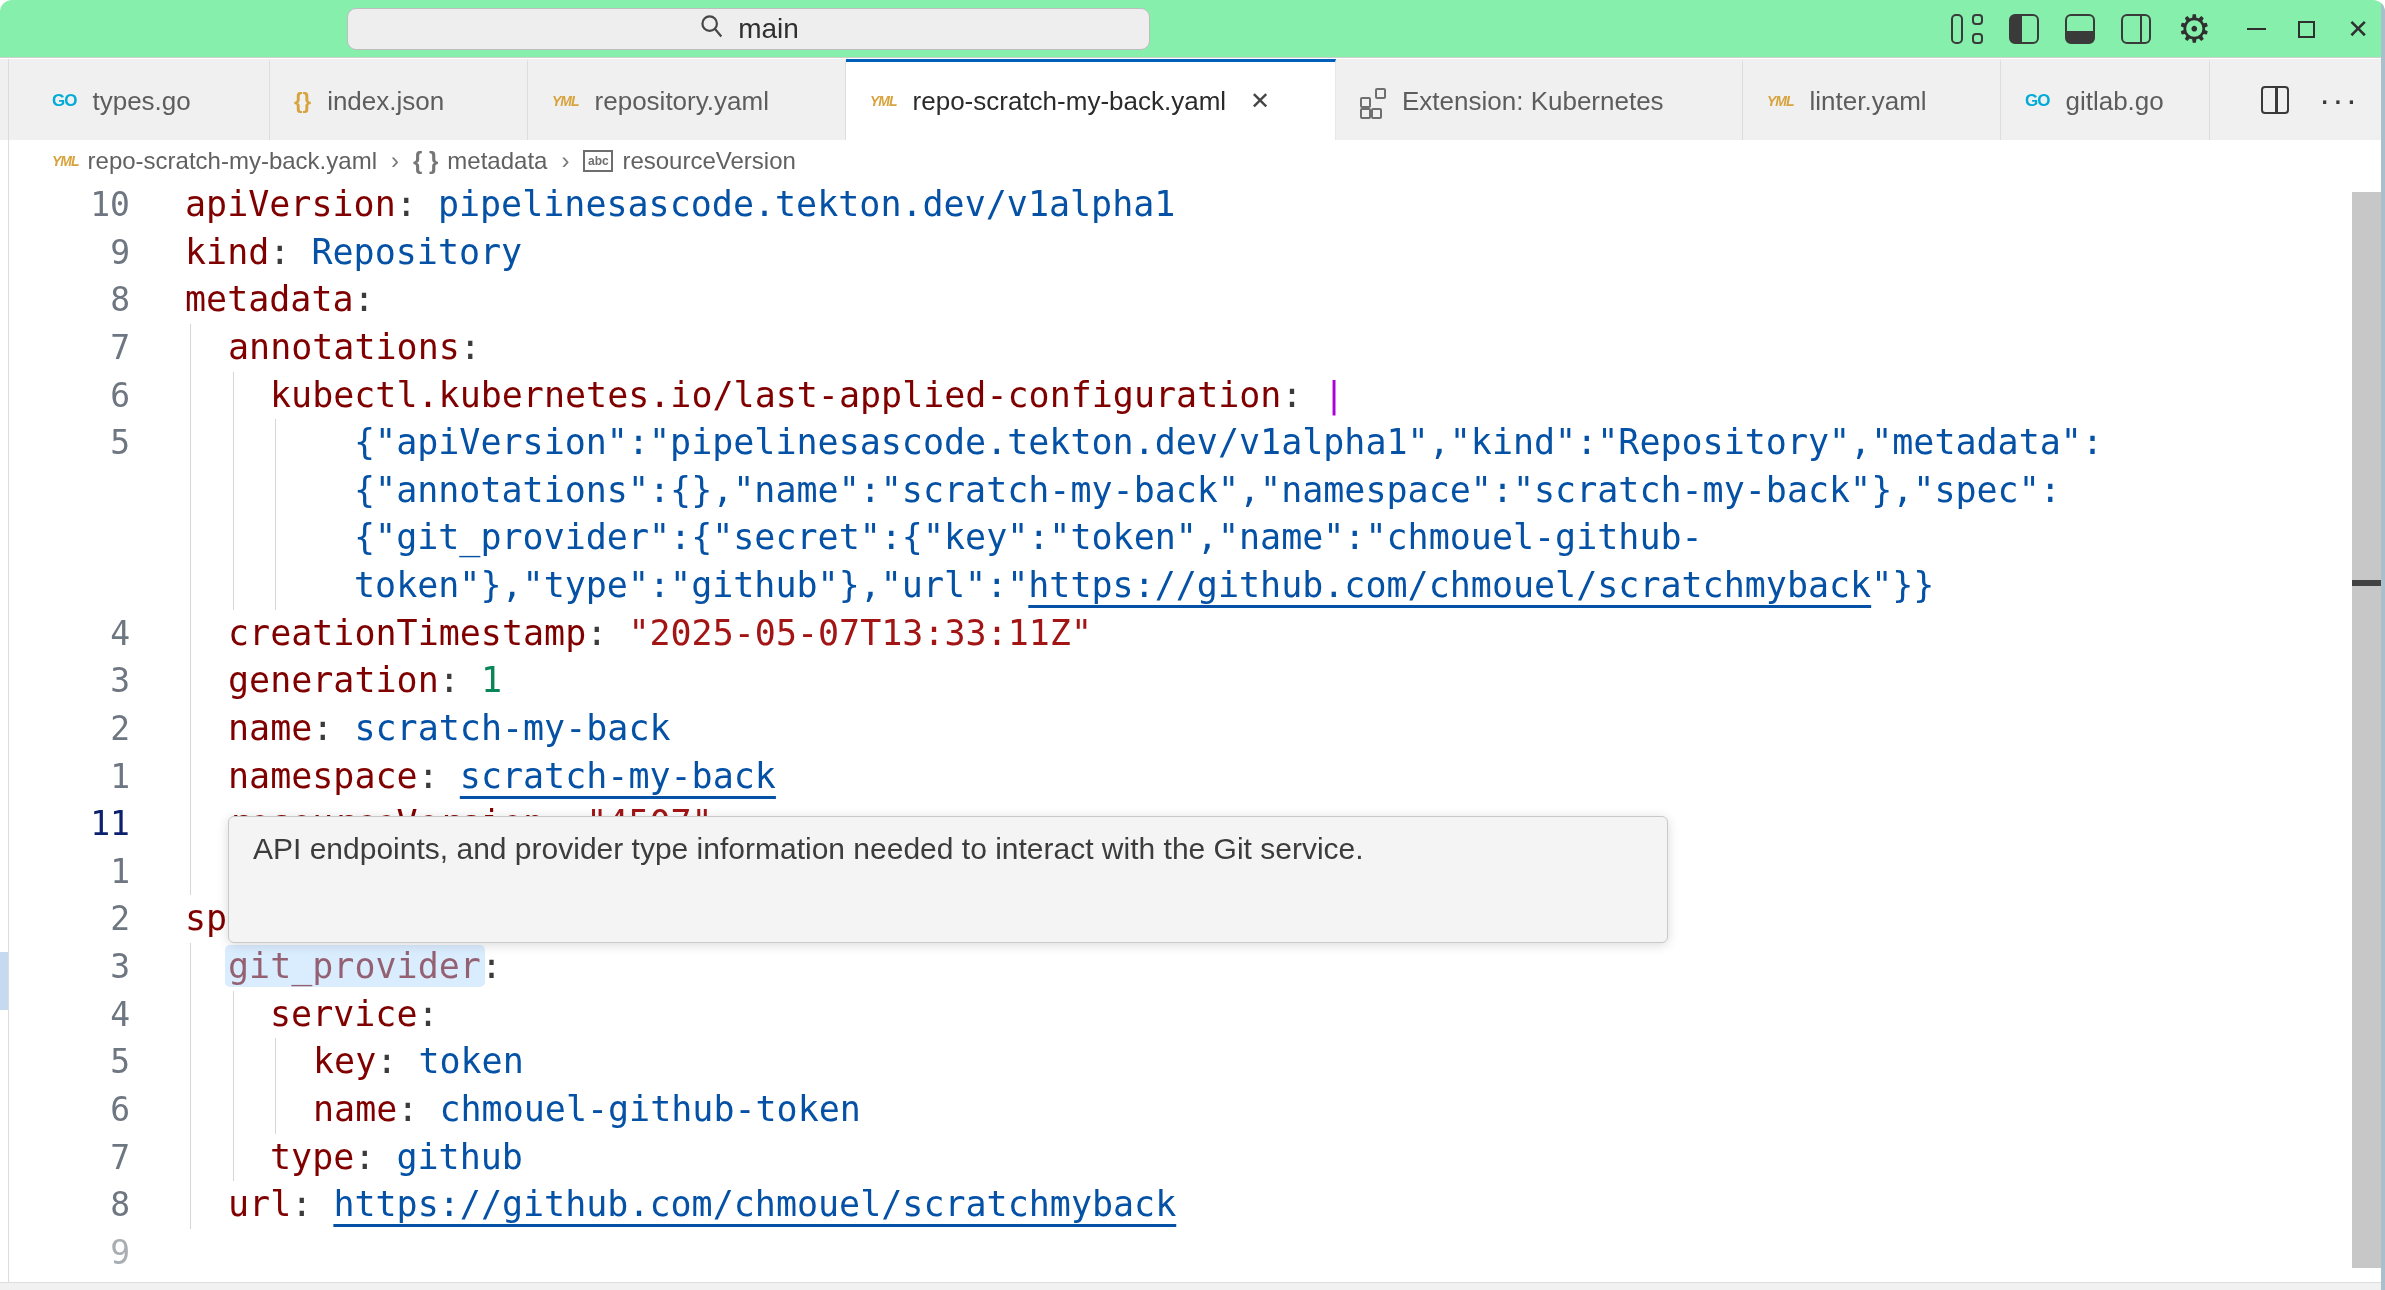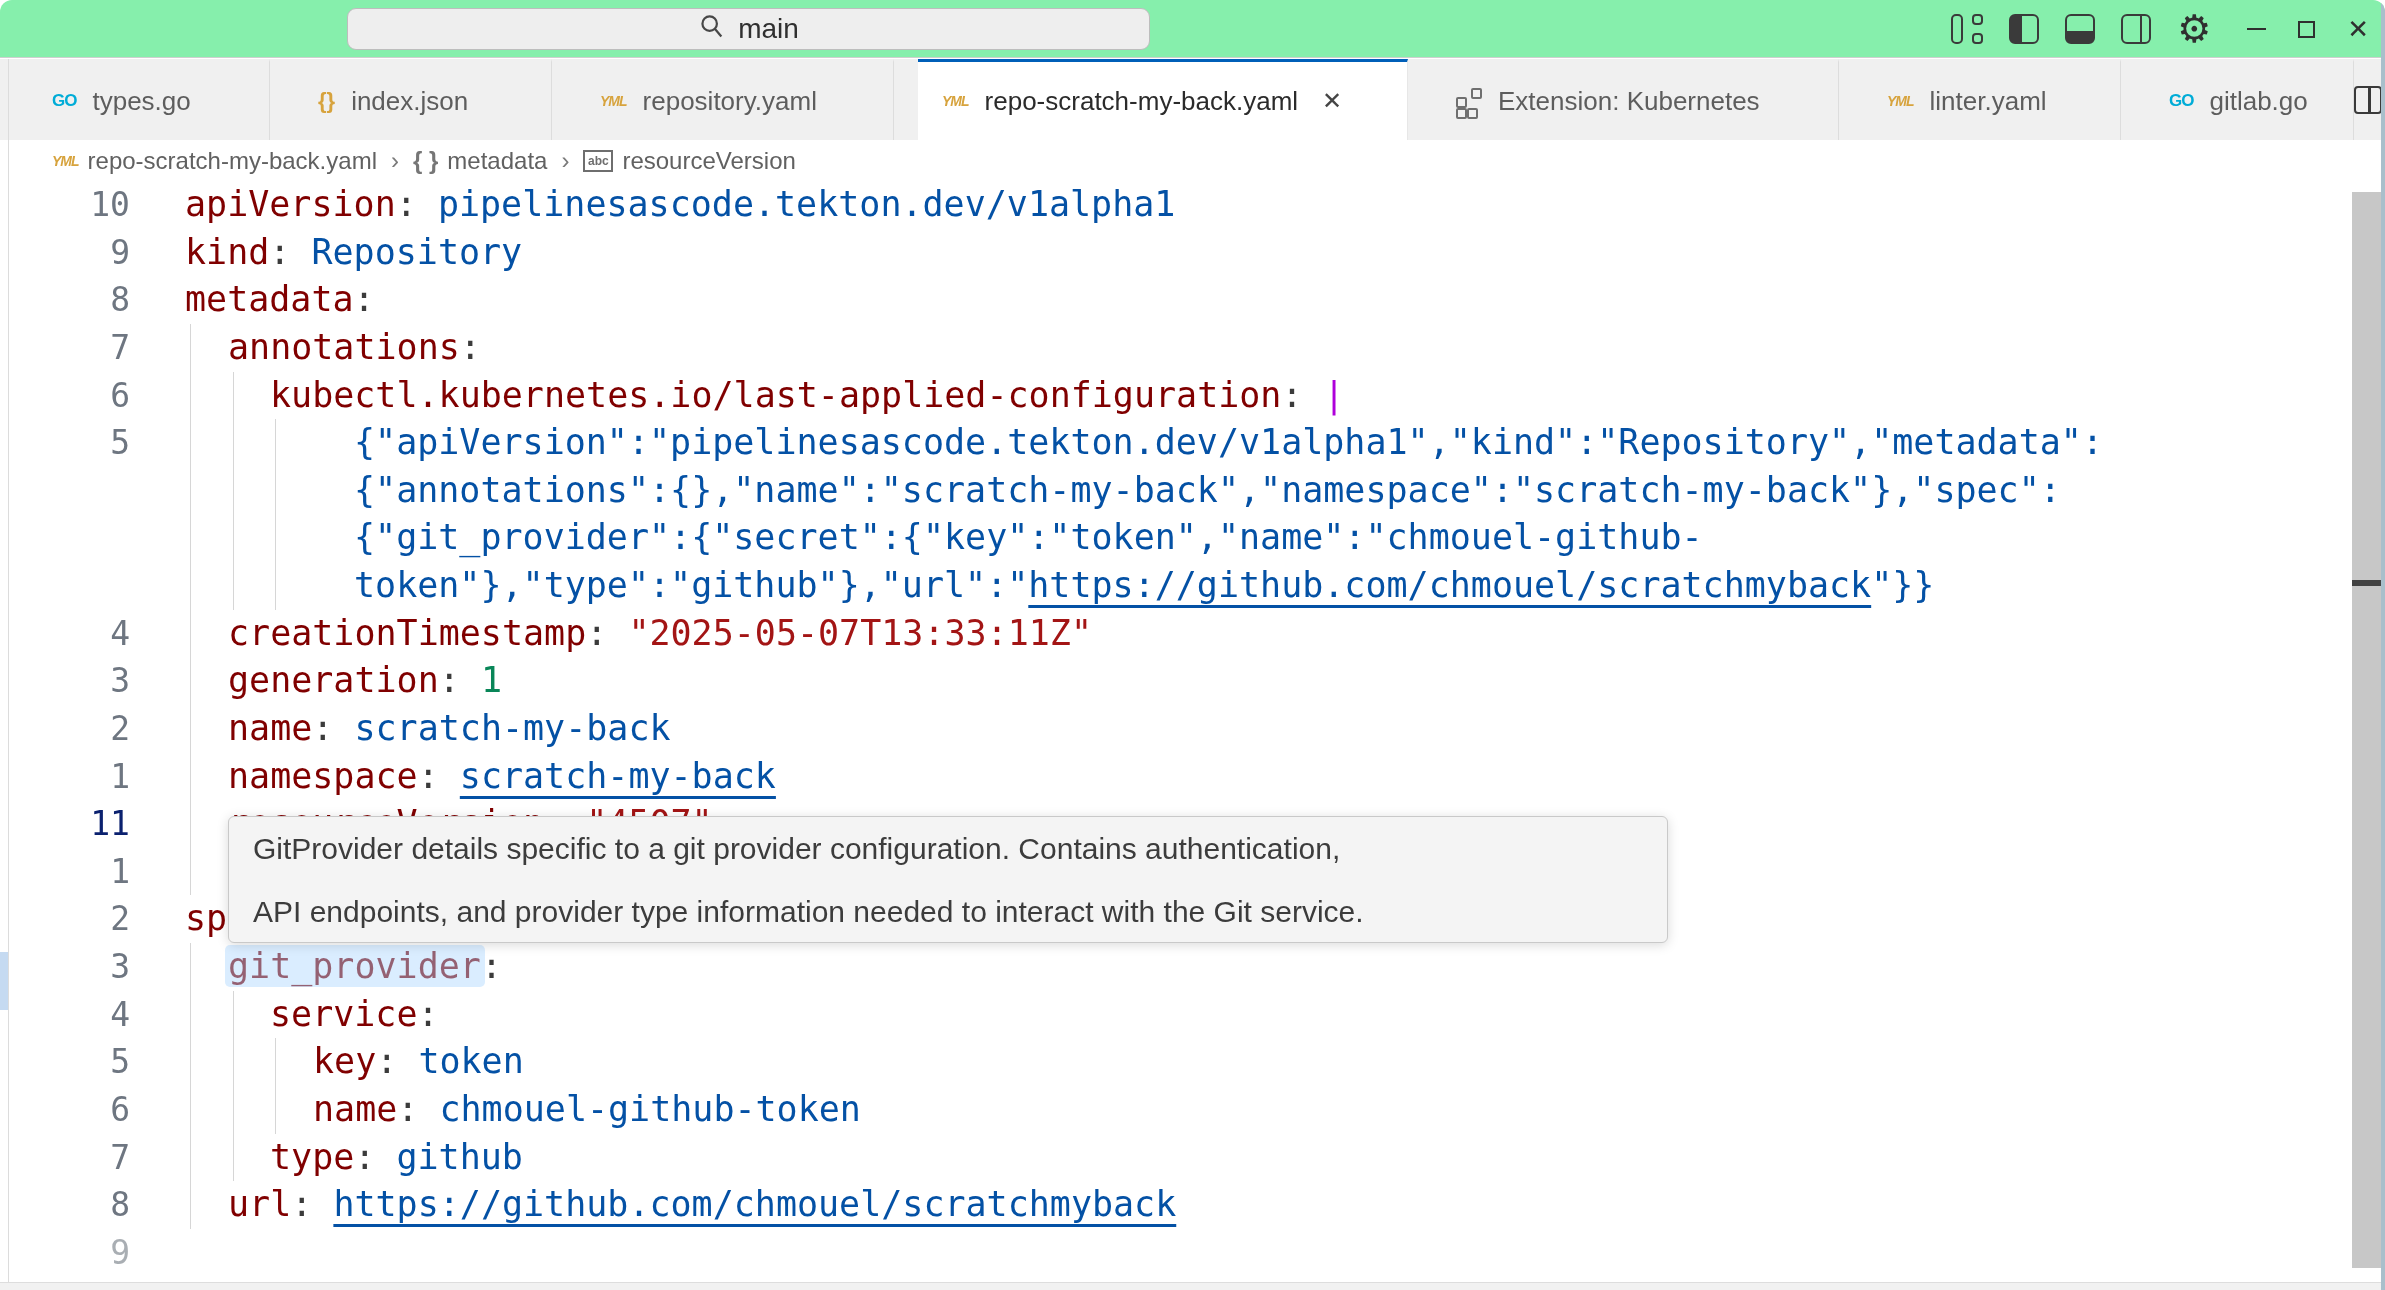--- a/index.html
+++ b/index.html
@@ -122,21 +122,21 @@
       <div style="padding-left:6px;">
           <span class="ic-max"></span>
         </div>
       <div style="padding-left:6px;">
           <span class="ic-close">✕</span>
         </div>
     </div>
   </div>
 
   <div class="tabbar">
-    <div style="display:flex;gap:24px;" id="tab-list">
+    <div style="display:flex;" id="tab-list">
         <div class="tab" style="width: 242px;">
           <span class="fi fi-go">GO</span>
           <span>types.go</span>
         </div>
         <div class="tab" style="width: 258px;">
           <span class="fi fi-json">{}</span>
           <span>index.json</span>
         </div>
         <div class="tab" style="width: 318px;">
           <span class="fi fi-yaml">YML</span>
@@ -280,21 +280,20 @@
         <div class="num">8</div>
         <div class="codeline" style="padding-left: 43px;"><div class="guide" style="left: 5px;"></div><span class="tok-k">url</span><span class="tok-c">: </span><span class="tok-l">https://github.com/chmouel/scratchmyback</span></div>
       </div>
       <div class="row">
         <div class="num dim">9</div>
         <div class="codeline" style="padding-left: 0px;"></div>
       </div>
     </div>
 
   <div class="hover-tip">
-    <div class="tline">GitProvider details specific to a git provider configuration. Contains authentication,</div>
     <div class="tline">API endpoints, and provider type information needed to interact with the Git service.</div>
   </div>
 
   <div class="scrollbar"></div>
   <div class="scroll-marker"></div>
   <div class="bottom-strip"></div>
   <div class="right-strip"></div>
 
 </div>
 

